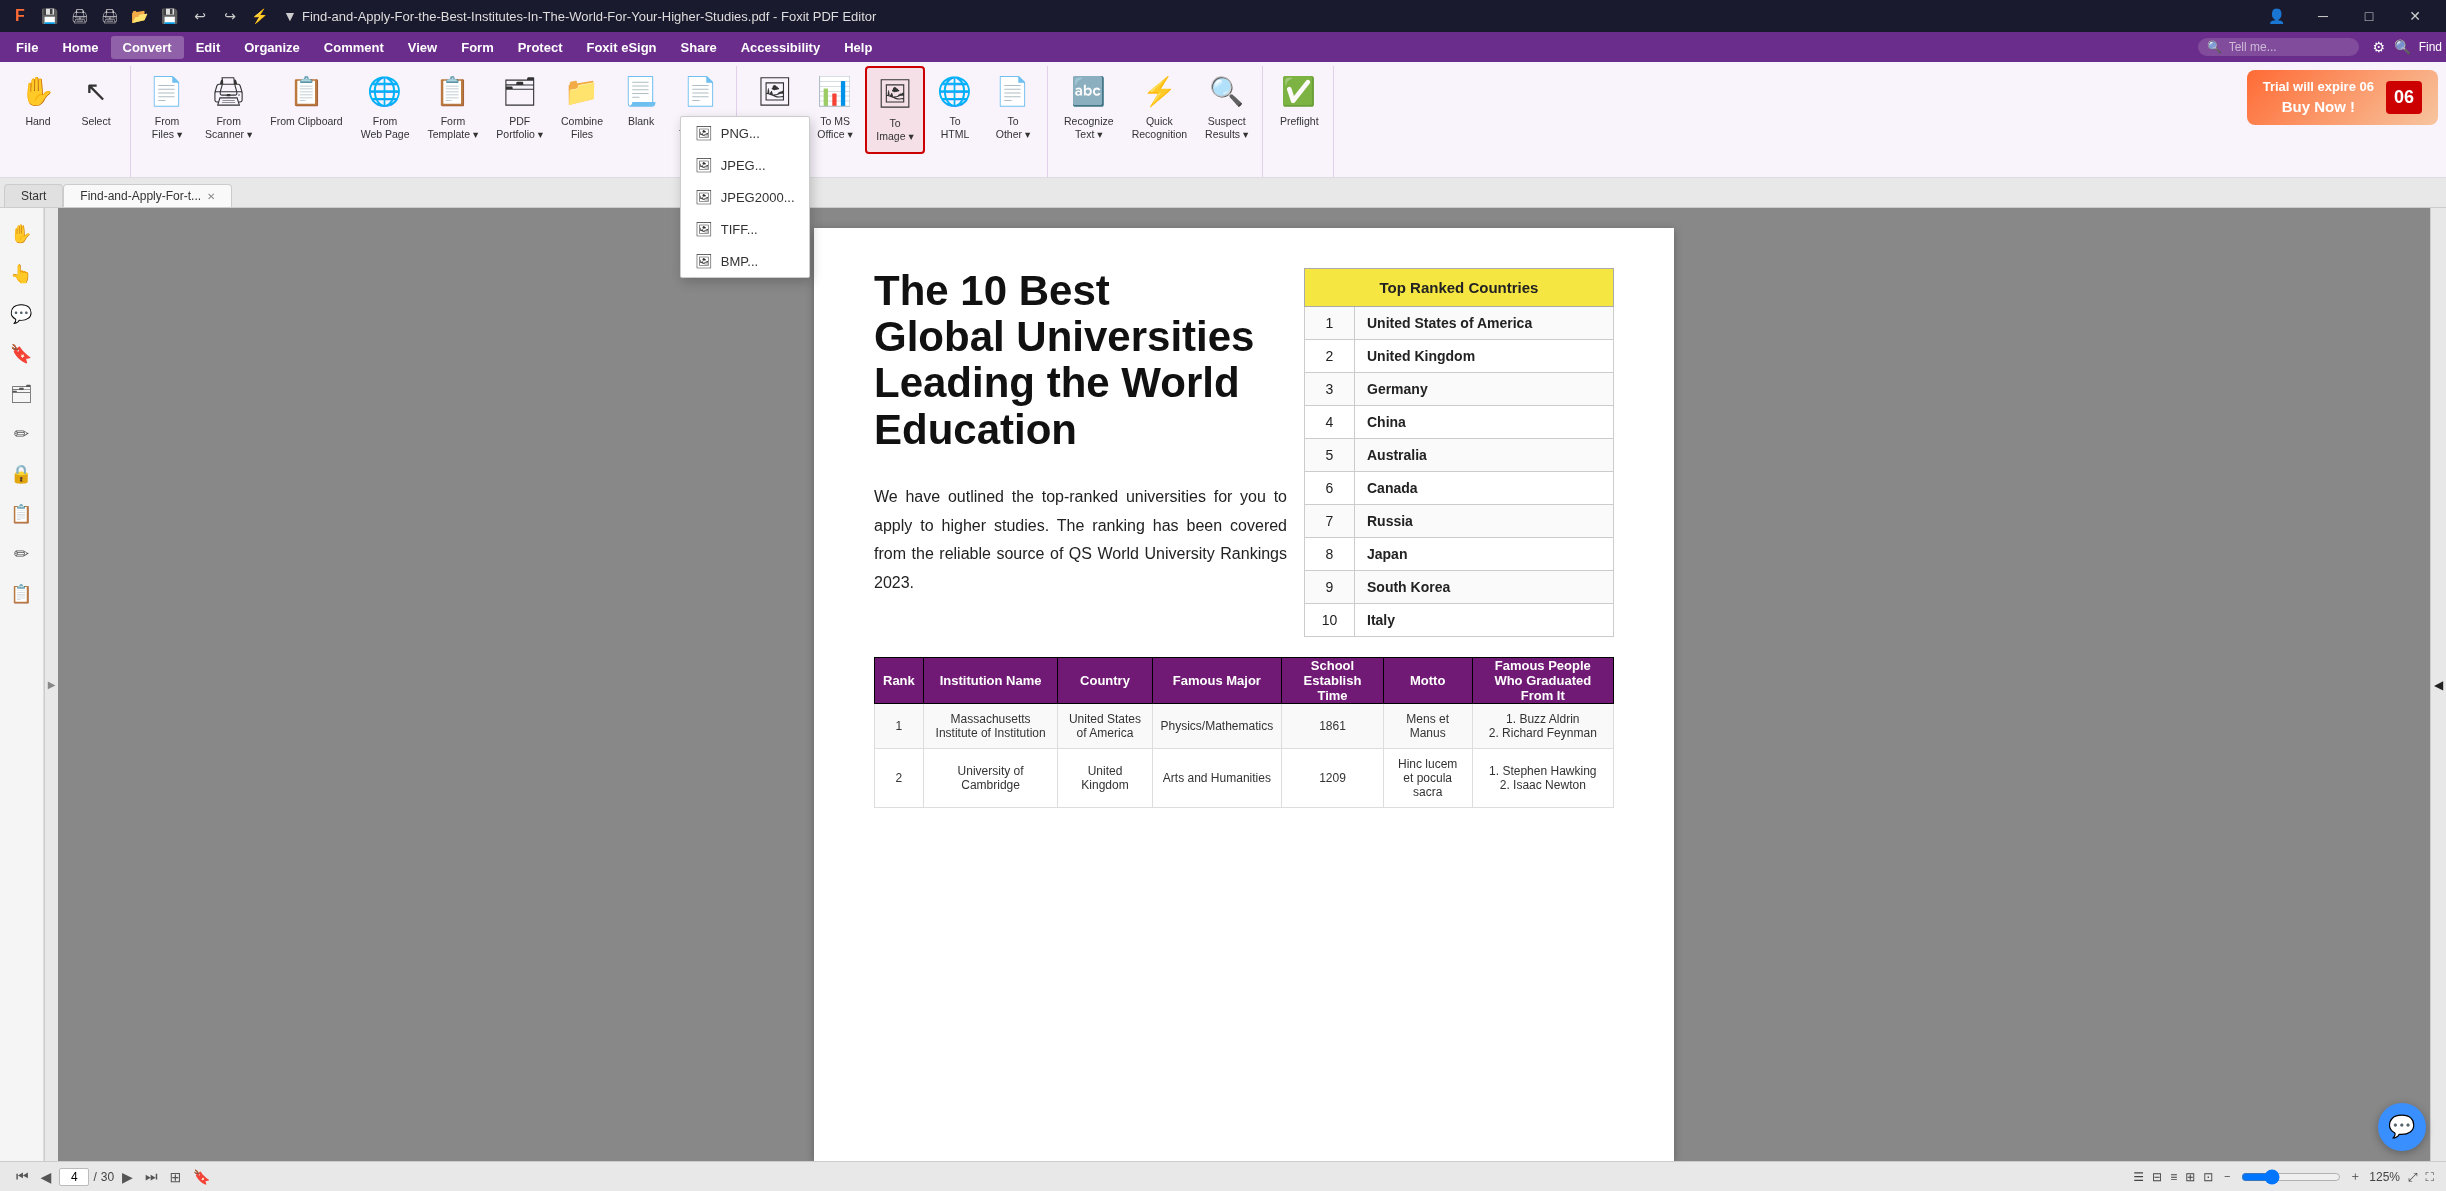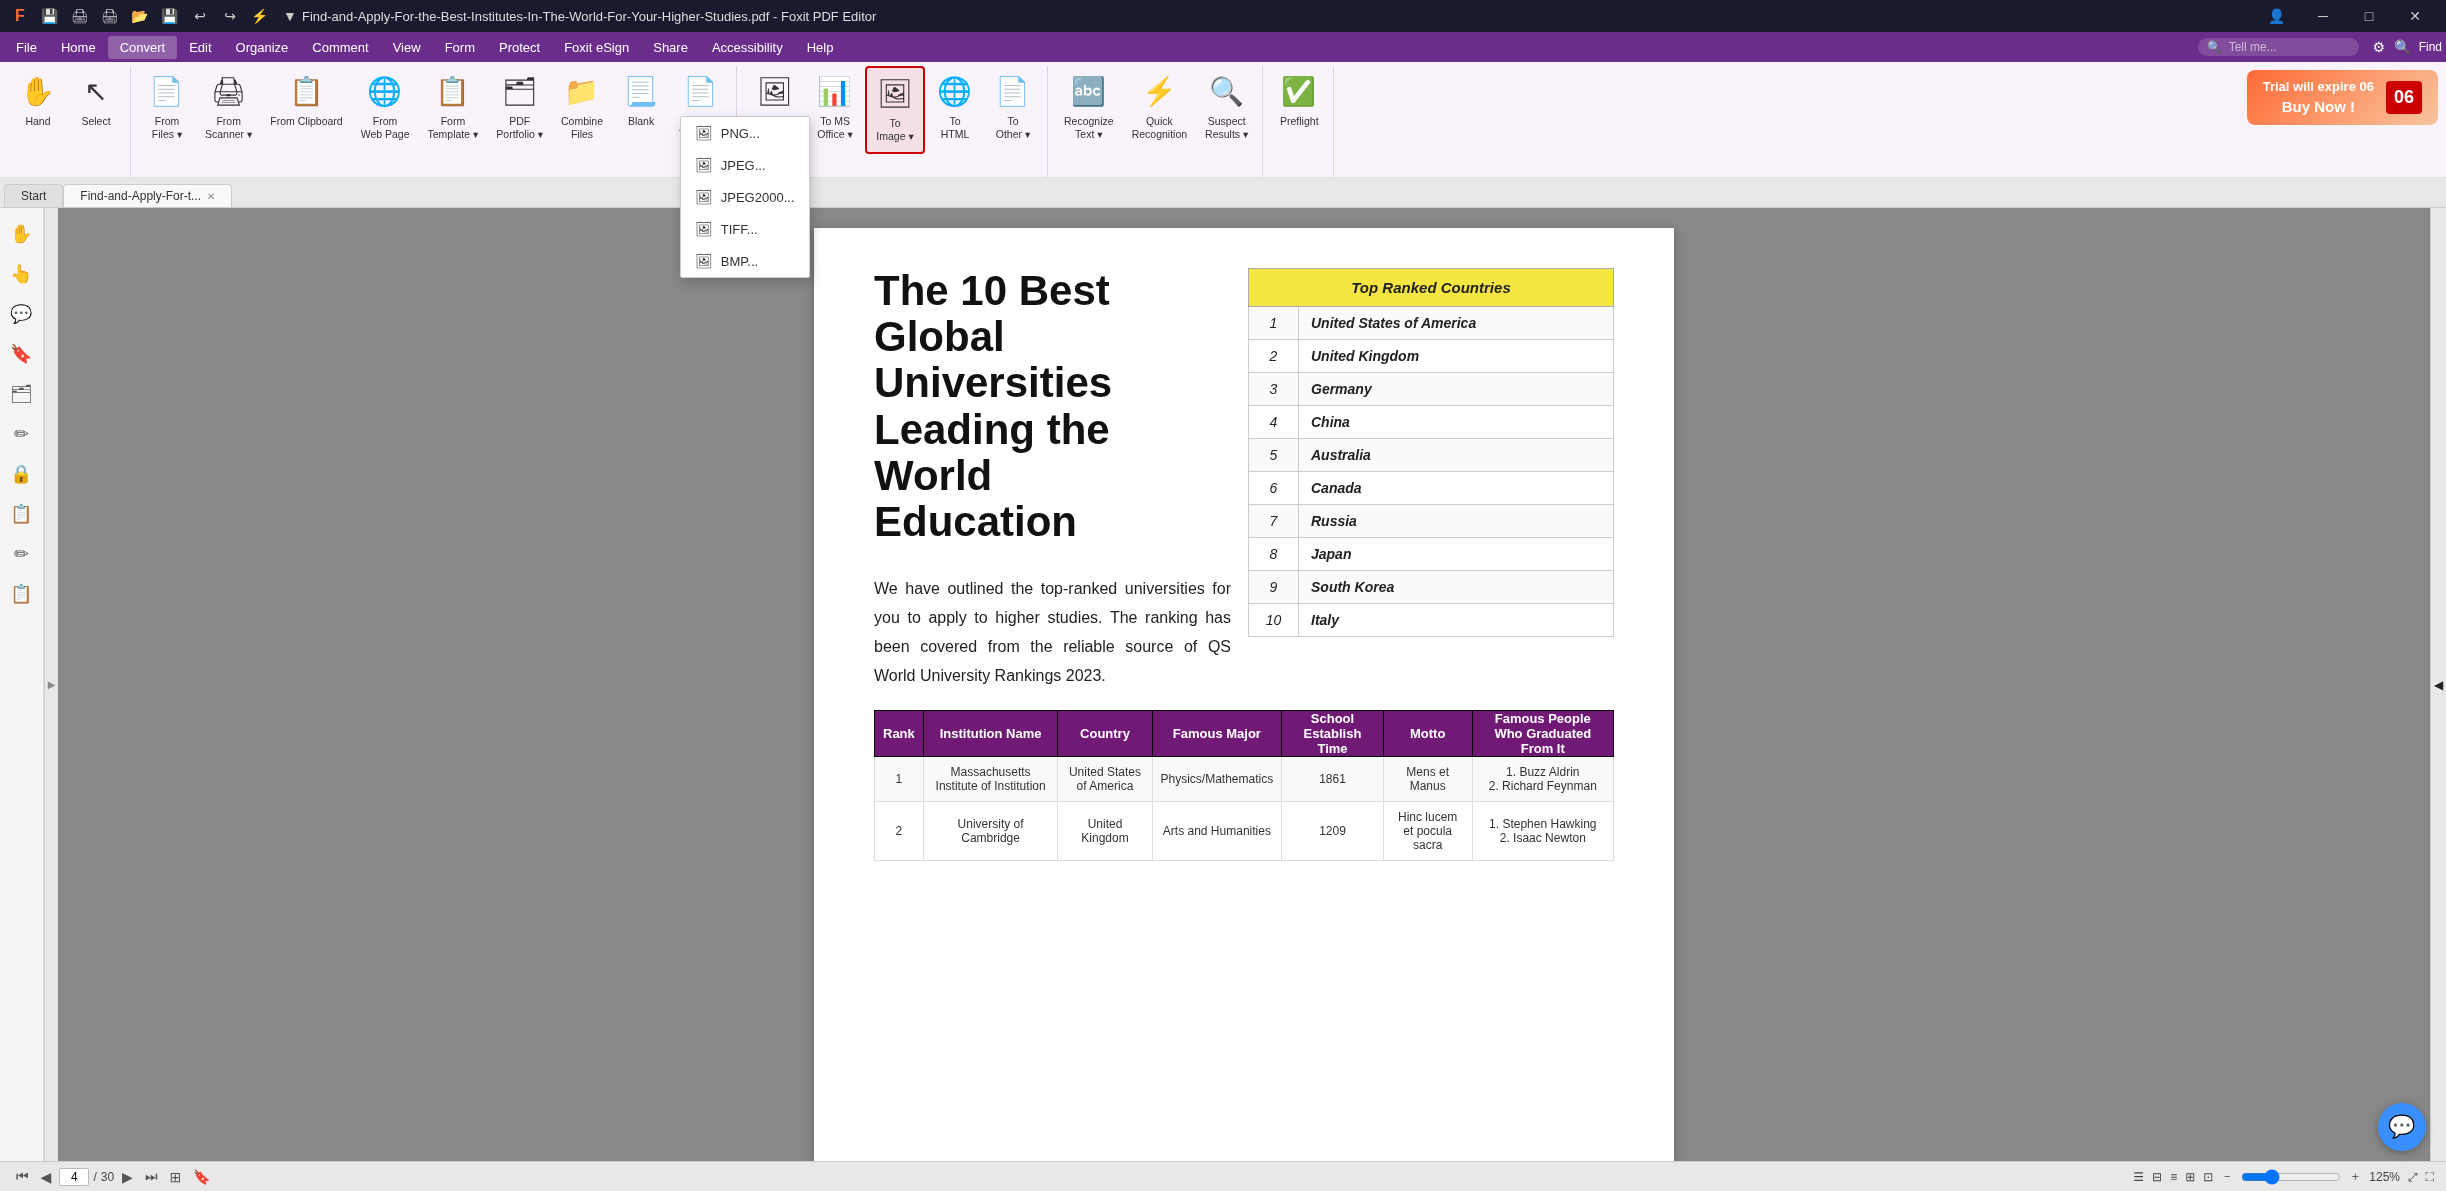--- a/index.html
+++ b/index.html
@@ -30,20 +30,21 @@
       display: flex;
       align-items: center;
       padding: 0 4px;
     }
     #menu-bar .menu-item {
       padding: 4px 12px;
       color: #fff;
       cursor: pointer;
       font-size: 13px;
       border-radius: 3px;
+      font-weight: bold;
     }
     #menu-bar .menu-item.active { background: rgba(255,255,255,0.25); }
     #menu-bar .search-box {
       margin-left: auto;
       display: flex;
       align-items: center;
       background: rgba(255,255,255,0.15);
       border-radius: 12px;
       padding: 2px 10px;
       gap: 6px;
@@ -240,26 +241,25 @@
       font-size: 16px;
       color: #222;
       line-height: 1.8;
       text-align: justify;
       margin-bottom: 20px;
     }
 
     
     .ranked-table {
       float: right;
-      width: 366px;
+      width: 310px;
       border: 1px solid #aaa;
       border-collapse: collapse;
       margin-left: 17px;
       margin-bottom: 20px;
-      font-style: italic;
     }
     .ranked-table th {
       background: #f5e642;
       font-weight: bold;
       font-size: 15px;
       padding: 10px;
       text-align: center;
       border: 1px solid #aaa;
     }
     .ranked-table td {

